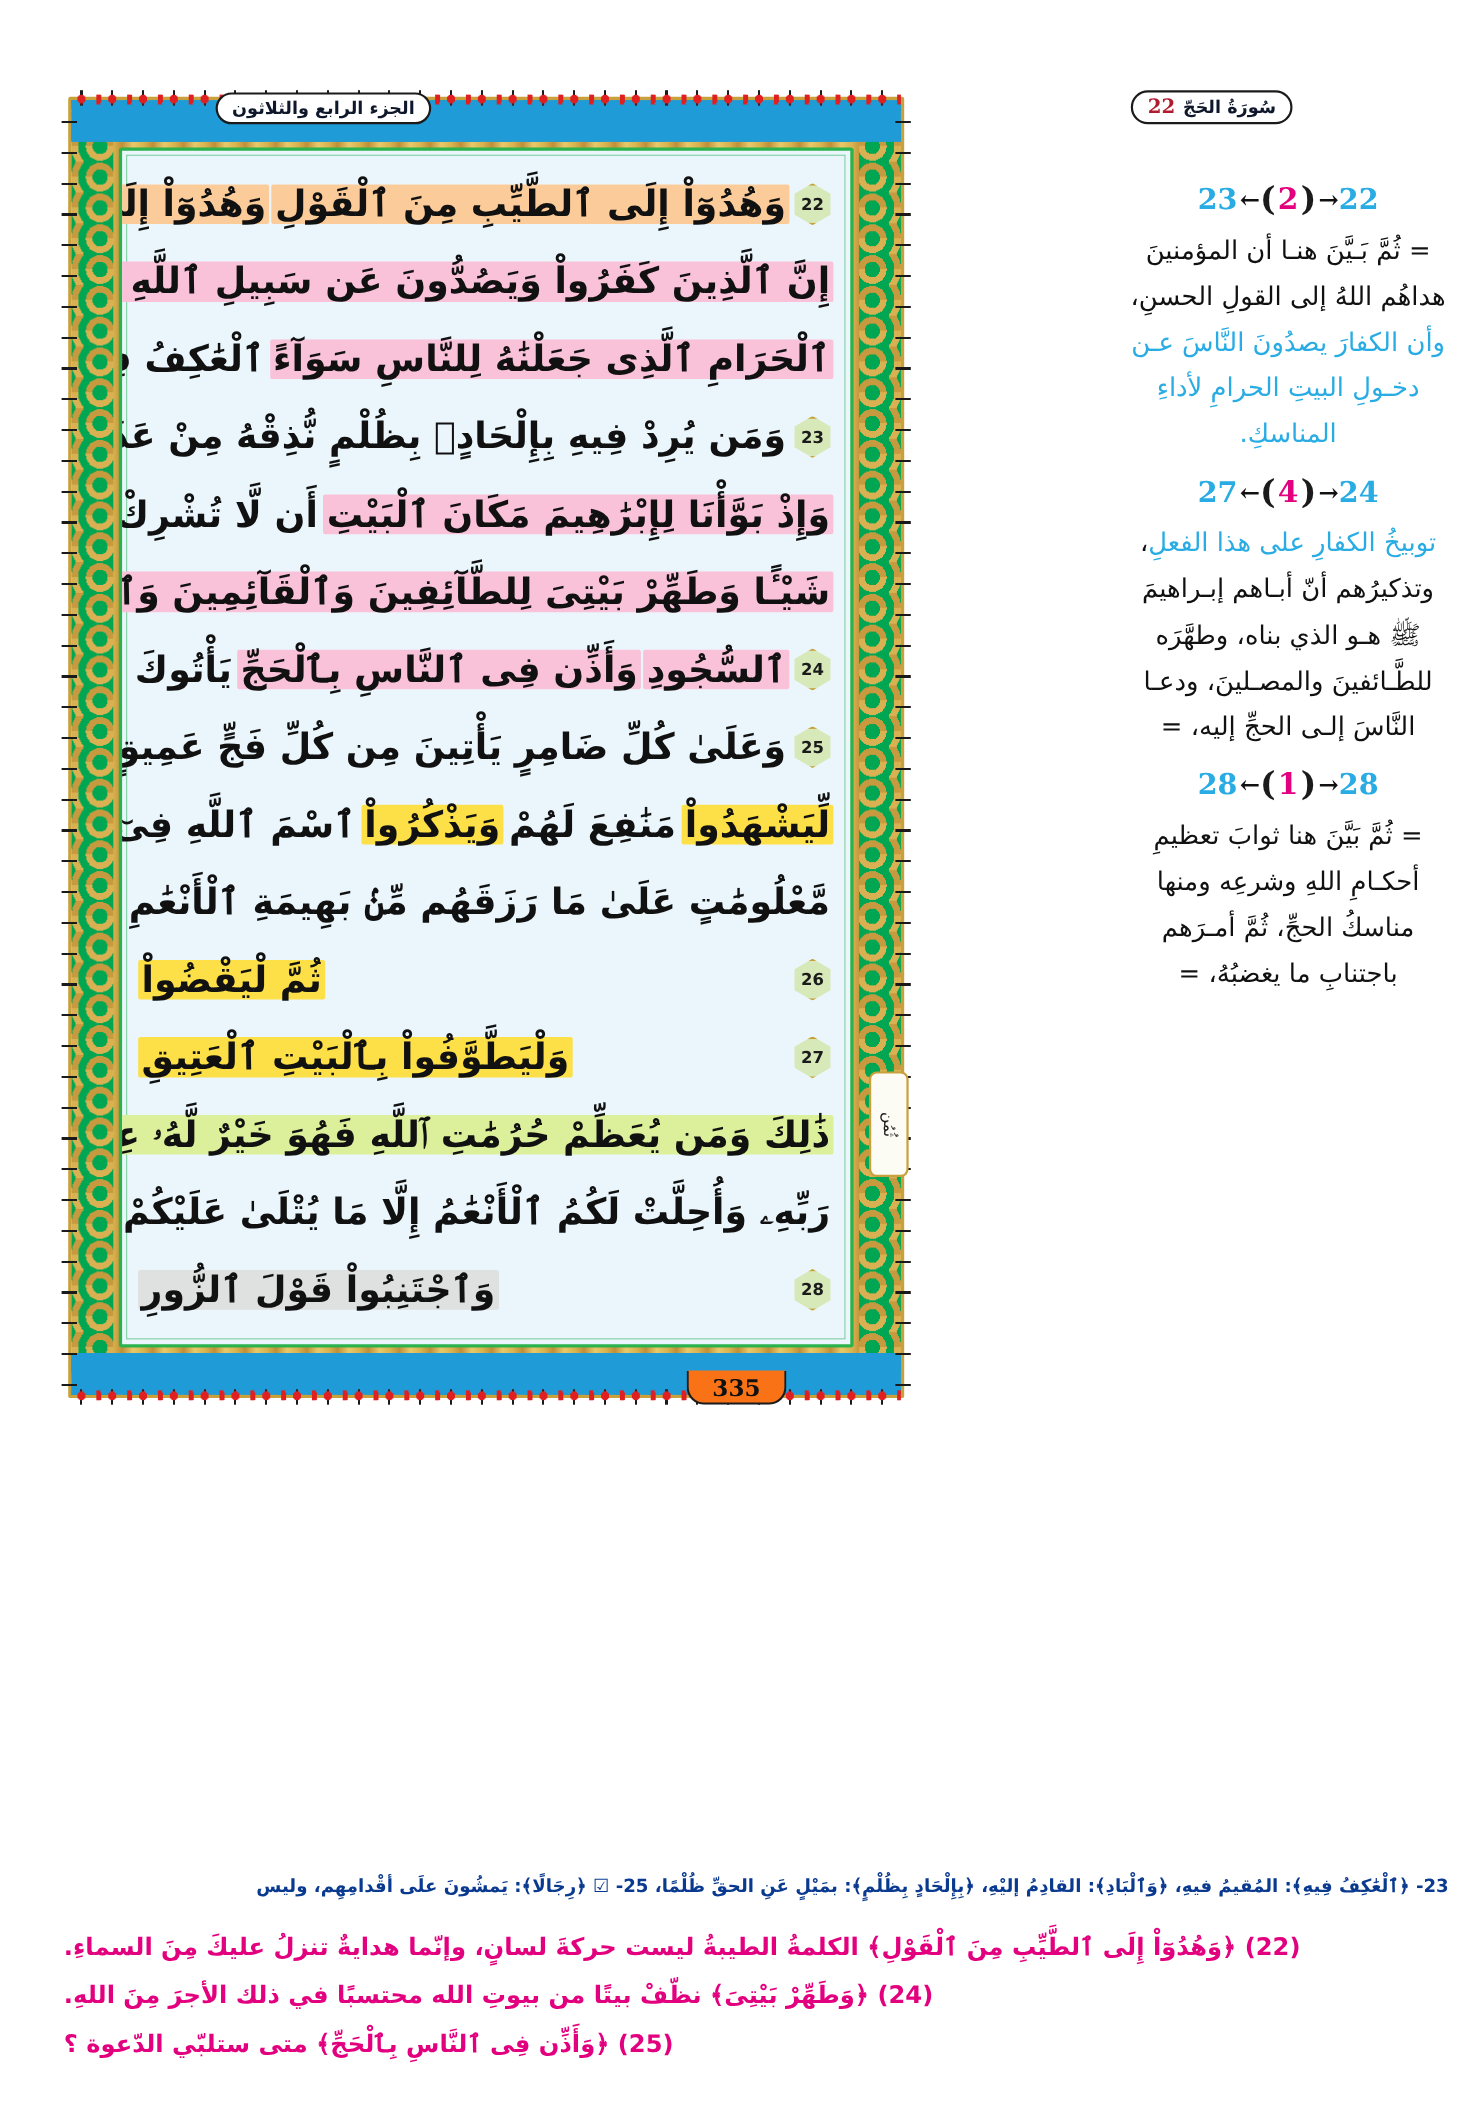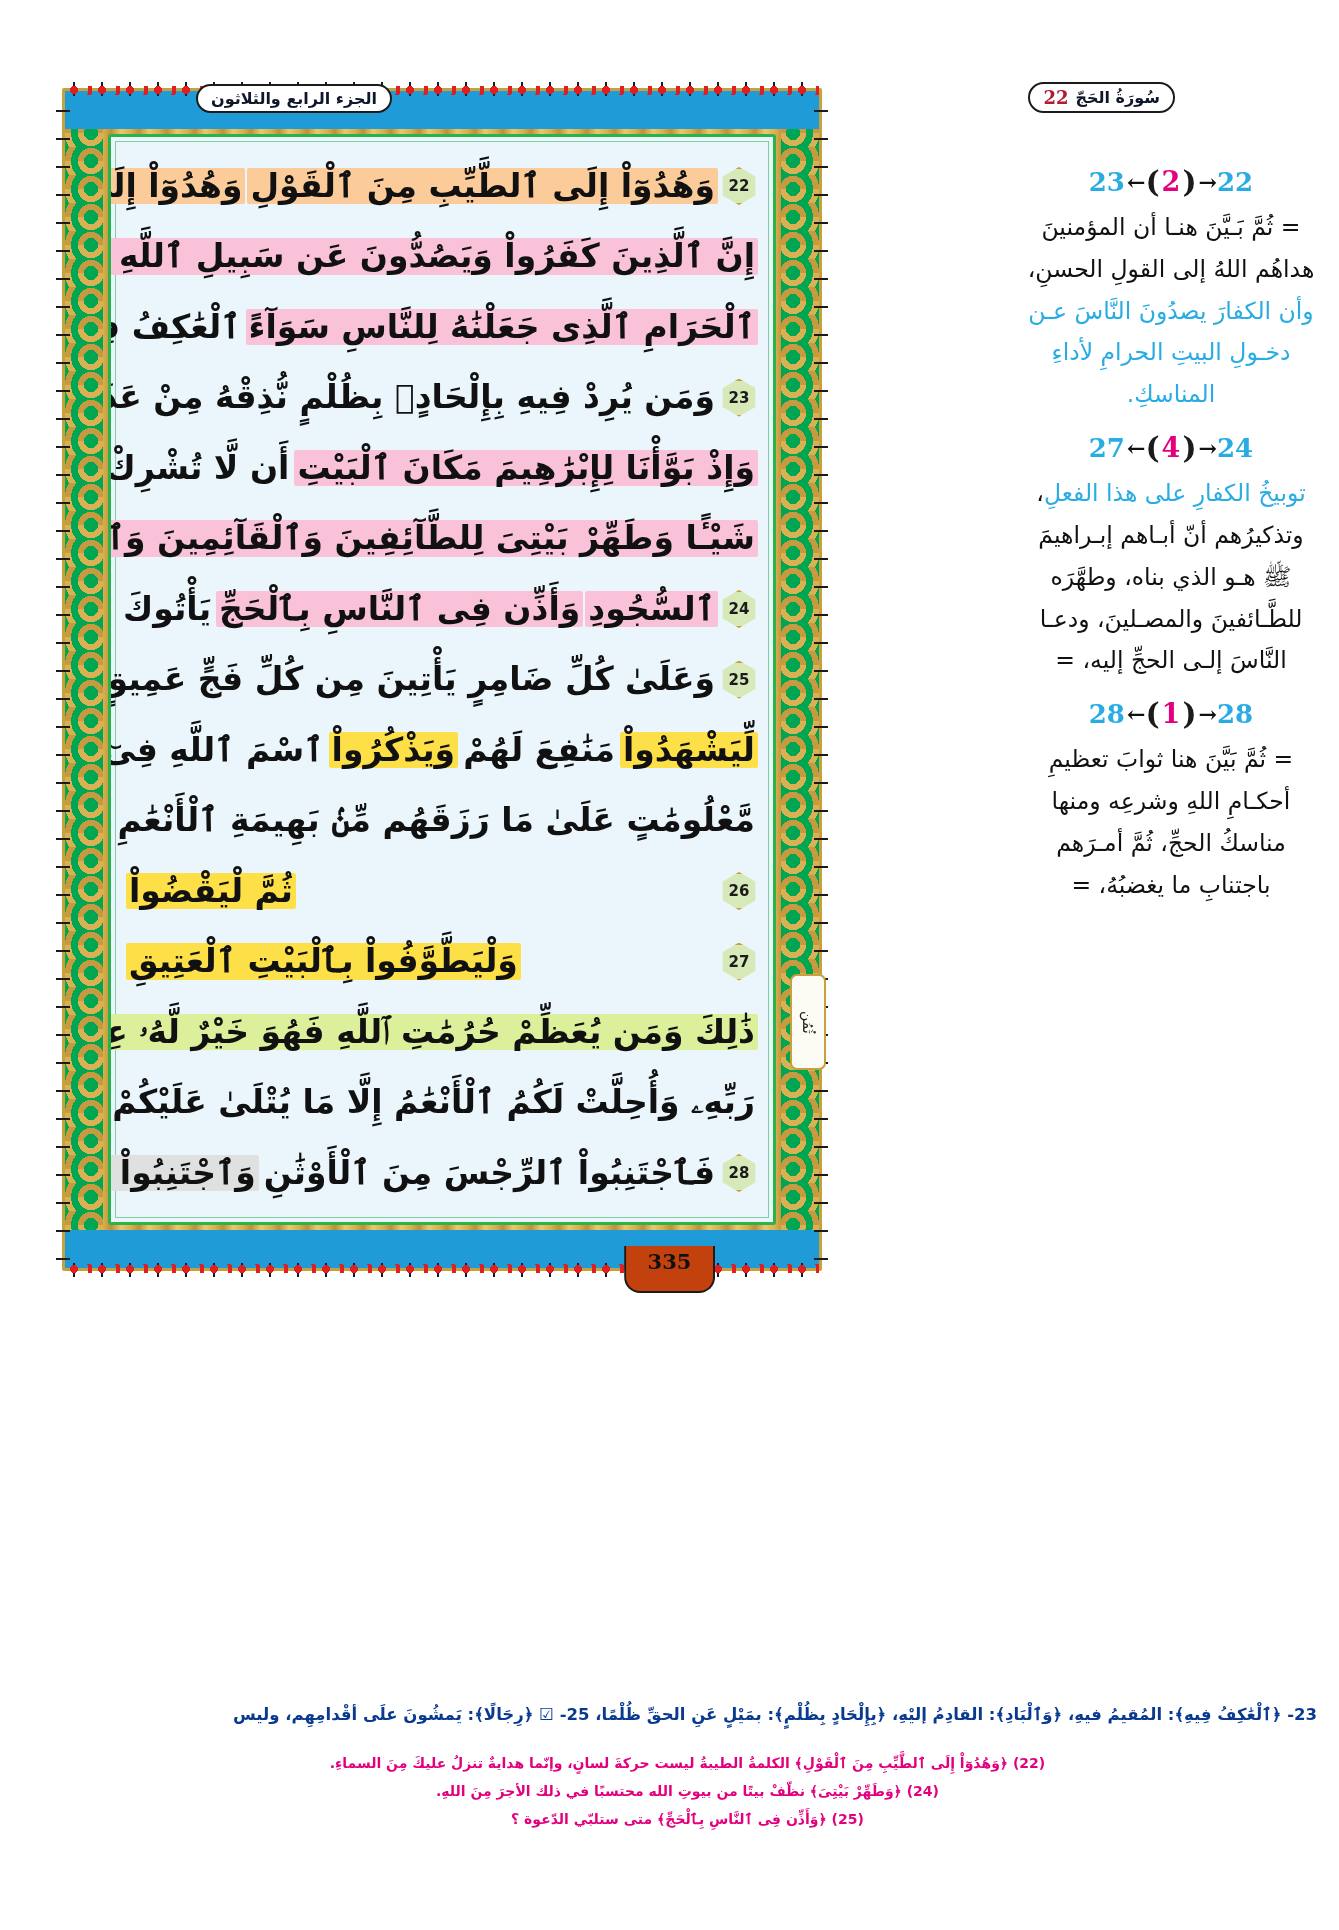--- a/index.html
+++ b/index.html
@@ -199,25 +199,25 @@
   .hdr-surah .num {
     font-family: "DejaVu Serif", serif;
     font-size: 18px; color: #b01c2e; font-weight: bold;
   }
 
   
   .page-num {
     position: absolute;
     left: 50%; transform: translateX(-50%);
     top: 1246px;
-    background: #c2410c;
+    background: #f97316;
     border: 2px solid #1b1b1b;
     border-radius: 0 0 16px 16px;
     border-top: none;
-    padding: 3px 22px 17px;
+    padding: 3px 22px 1px;
     font-family: "DejaVu Serif", serif;
     font-size: 21px;
     font-weight: bold;
     color: #111;
     z-index: 9;
   }
 
   
   .thumn {
     position: absolute;
@@ -297,26 +297,26 @@
   .fn-line2 {
     text-align: left;
     margin-top: 1px;
   }
   .fn-pink-group {
     margin-top: 18px;
     text-align: left;
   }
   .fn-pink {
     font-family: "DejaVu Sans", sans-serif;
-    font-size: 14px;
+    font-size: 22px;
     line-height: 2.0;
     color: #e3007f;
     font-weight: bold;
     direction: rtl;
-    text-align: center;
+    text-align: left;
   }
 </style>
 </head>
 <body>
 
 <div id="page">
 
   <div class="frame-outer">
     <div class="border-band">
       <div class="band-top"></div>
@@ -385,21 +385,20 @@
               <span class="aw seg hl-yellow">وَلْيَطَّوَّفُواْ بِٱلْبَيْتِ ٱلْعَتِيقِ</span>
             </div>
             <div class="line">
               <span class="aw seg hl-green">ذَٰلِكَ وَمَن يُعَظِّمْ حُرُمَٰتِ ٱللَّهِ فَهُوَ خَيْرٌ لَّهُۥ عِندَ</span>
             </div>
             <div class="line">
               <span class="aw seg hl-none">رَبِّهِۦ وَأُحِلَّتْ لَكُمُ ٱلْأَنْعَٰمُ إِلَّا مَا يُتْلَىٰ عَلَيْكُمْ</span>
             </div>
             <div class="line">
               <span class="ayah-mark">28</span>
-              <span class="aw seg hl-none">فَٱجْتَنِبُواْ ٱلرِّجْسَ مِنَ ٱلْأَوْثَٰنِ</span>
               <span class="aw seg hl-gray">وَٱجْتَنِبُواْ قَوْلَ ٱلزُّورِ</span>
             </div>
           </div>
       </div>
     </div>
 
     <div class="thumn">
       <span>ثُمُن</span>
     </div>
   </div>

